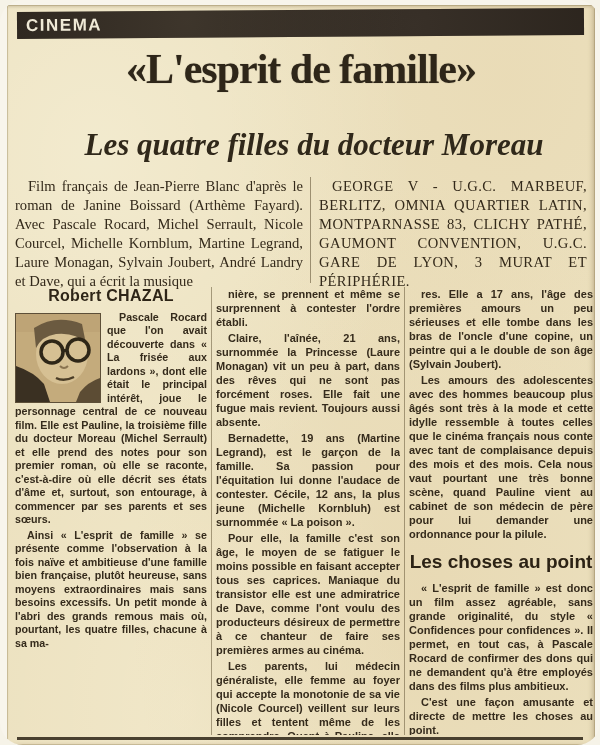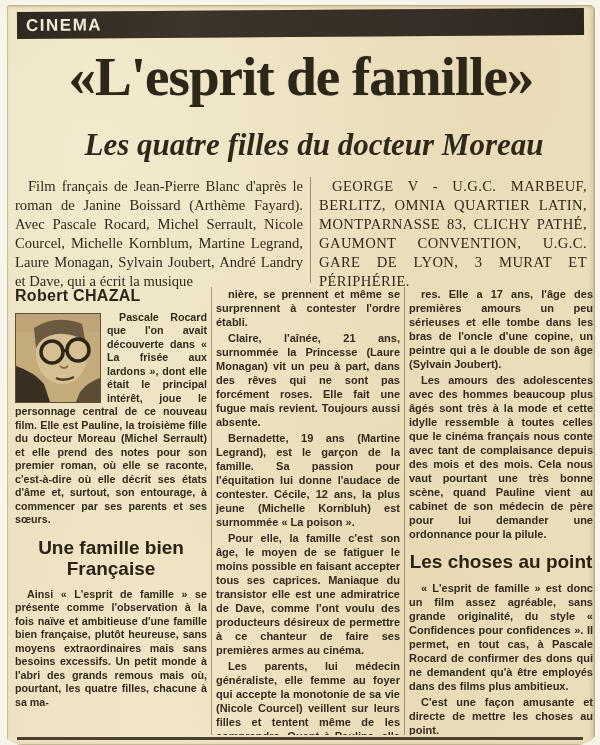--- a/index.html
+++ b/index.html
@@ -28,21 +28,21 @@
     display:flex; align-items:center;
   }
   .banner-label {
     color:#efe9d6; font-size:17px; font-weight:bold; letter-spacing:1.5px;
     padding-left:9px; font-family:"Liberation Sans", sans-serif;
   }
 
   .headline {
     position:absolute; left:0; top:40px; width:100%;
     text-align:center; font-family:"Liberation Serif", serif; font-weight:bold;
-    font-size:55px; letter-spacing:-1px; color:#2e2619;
+    font-size:42px; letter-spacing:-1px; color:#2e2619;
     text-shadow:0 0 1px rgba(46,38,25,.4);
   }
   .subhead {
     position:absolute; left:0; top:122px; width:100%;
     text-align:center; font-family:"Liberation Serif", serif; font-style:italic; font-weight:bold;
     font-size:31px; color:#30281a;padding-left:26px;
   }
 
   .intro {
     position:absolute; left:8px; top:172px; width:572px; height:106px;
@@ -58,21 +58,21 @@
     position:absolute; left:8px; top:282px; width:578px; height:448px;
     display:flex; color:#352b1c;
   }
   .col { overflow:hidden; text-align:justify; font-weight:bold; }
   .col p { margin-bottom:2px; text-indent:12px; }
   .col-divider { width:1px; background:rgba(90,75,45,.5); margin:0 4px; }
   .col-left  { width:192px; font-size:10.7px; line-height:13.5px; }
   .col-mid   { width:184px; font-size:11px;   line-height:14px; }
   .col-right { flex:1;      font-size:11px;   line-height:14px; }
 
-  .byline { text-align:left; font-size:16px; letter-spacing:.3px; margin:2px 0 8px 0; color:#2e2517; }
+  .byline { text-align:center; font-size:16px; letter-spacing:.3px; margin:2px 0 8px 0; color:#2e2517; }
 
   .photo-frame {
     float:left; width:86px; height:90px; margin:2px 6px 2px 0;
     border:1px solid #5d4f38; background:#c9b183; overflow:hidden;
   }
   .wrap-para { text-indent:26px; }
 
   .section-heading {
     clear:both; text-align:center; font-size:19px; line-height:21px;
     font-weight:bold; color:#2c2315; margin:10px 0 9px 0; text-indent:0;
@@ -117,21 +117,20 @@
             <circle cx="36" cy="38" r="11" fill="none" stroke="#2e2617" stroke-width="3.5"></circle>
             <circle cx="62" cy="36" r="11" fill="none" stroke="#2e2617" stroke-width="3.5"></circle>
             <line x1="46" y1="37" x2="52" y2="36" stroke="#2e2617" stroke-width="3"></line>
             <path d="M44 52 Q48 56 52 52" fill="none" stroke="#8a7350" stroke-width="2"></path>
             <path d="M40 64 Q48 68 58 63" fill="none" stroke="#4a3c26" stroke-width="2.5"></path>
             <path d="M0 88 L0 52 Q18 58 28 70 L34 88 Z" fill="#3a3022"></path>
             <path d="M84 88 L84 64 Q72 68 64 78 L60 88 Z" fill="#5c4c34"></path>
           </svg>
         </div>
         <p class="wrap-para">Pascale Rocard que l'on avait découverte dans « La frisée aux lardons », dont elle était le principal intérêt, joue le personnage central de ce nouveau film. Elle est Pauline, la troisième fille du docteur Moreau (Michel Serrault) et elle prend des notes pour son premier roman, où elle se raconte, c'est-à-dire où elle décrit ses états d'âme et, surtout, son entourage, à commencer par ses parents et ses sœurs.</p>
-        <h3 class="section-heading">Une famille bien Française</h3>
         <p>Ainsi « L'esprit de famille » se présente comme l'observation à la fois naïve et ambitieuse d'une famille bien française, plutôt heureuse, sans moyens extraordinaires mais sans besoins excessifs. Un petit monde à l'abri des grands remous mais où, pourtant, les quatre filles, chacune à sa ma-</p>
       </div>
 
       <div class="col-divider"></div>
 
       <div class="col col-mid">
         <p>nière, se prennent et même se surprennent à contester l'ordre établi.</p>
         <p>Claire, l'aînée, 21 ans, surnommée la Princesse (Laure Monagan) vit un peu à part, dans des rêves qui ne sont pas forcément roses. Elle fait une fugue mais revient. Toujours aussi absente.</p>
         <p>Bernadette, 19 ans (Martine Legrand), est le garçon de la famille. Sa passion pour l'équitation lui donne l'audace de contester. Cécile, 12 ans, la plus jeune (Michelle Kornbluh) est surnommée « La poison ».</p>
         <p>Pour elle, la famille c'est son âge, le moyen de se fatiguer le moins possible en faisant accepter tous ses caprices. Maniaque du transistor elle est une admiratrice de Dave, comme l'ont voulu des producteurs désireux de permettre à ce chanteur de faire ses premières armes au cinéma.</p>

